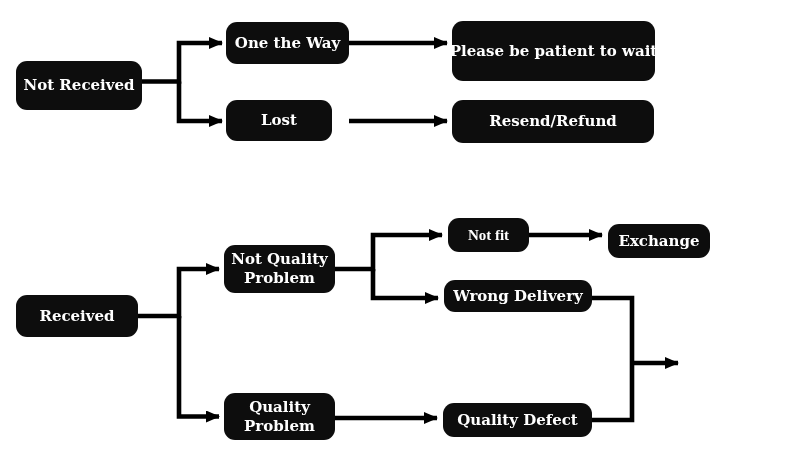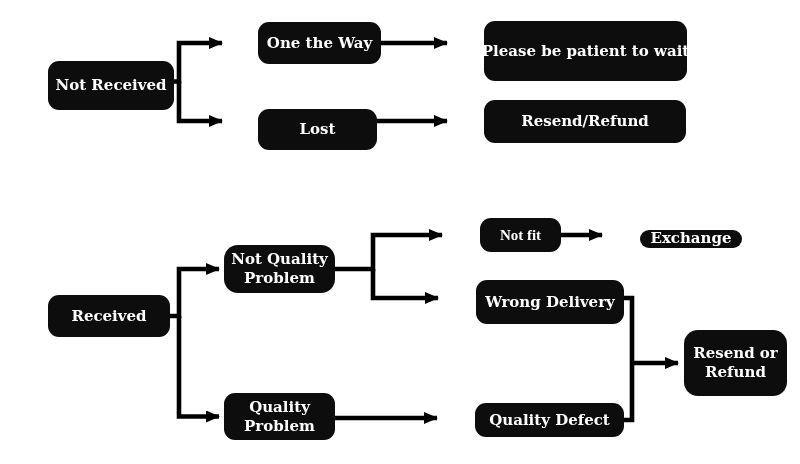--- a/index.html
+++ b/index.html
@@ -17,21 +17,21 @@
     position:absolute;z-index:2;
     background:var(--node-bg,#0d0d0d);
     color:var(--node-fg,#ffffff);
     border-radius:11px;
     display:flex;align-items:center;justify-content:center;
     text-align:center;
     font-weight:700;
     font-size:15px;line-height:1.25;
     padding:0 6px;box-sizing:border-box;
   }
-  .node.nowrap{white-space:nowrap;margin-left:32px;}
+  .node.nowrap{white-space:nowrap;}
 </style>
 </head>
 <body>
 
 <div id="canvas">
 
   <svg class="connectors" viewBox="0 0 800 464">
     <defs>
       <marker id="arrow" viewBox="0 0 14 12" refX="13" refY="6" markerWidth="14" markerHeight="12" markerUnits="userSpaceOnUse" orient="auto">
         <path d="M0,0 L14,6 L0,12 Z"></path>
@@ -58,53 +58,50 @@
   </div>
 
   <div class="node nowrap" style="left:226px;top:22px;width:123px;height:42px;">
     <span>One the Way</span>
   </div>
 
   <div class="node nowrap" style="left:452px;top:21px;width:203px;height:60px;">
     <span>Please be patient to wait</span>
   </div>
 
-  <div class="node nowrap" style="left:226px;top:109px;width:119px;height:41px;">
+  <div class="node nowrap" style="left:226px;top:100px;width:106px;height:41px;">
     <span>Lost</span>
   </div>
 
   <div class="node nowrap" style="left:16px;top:295px;width:122px;height:42px;">
     <span>Received</span>
   </div>
 
   <div class="node nowrap" style="left:452px;top:100px;width:202px;height:43px;">
     <span>Resend/Refund</span>
   </div>
 
-  <div class="node" style="left:224px;top:245px;width:111px;height:48px;border-radius:14px;">
+  <div class="node" style="left:224px;top:245px;width:111px;height:48px;">
     <span>Not Quality Problem</span>
   </div>
 
   <div class="node" style="left:224px;top:393px;width:111px;height:47px;">
     <span>Quality Problem</span>
   </div>
 
   <div class="node nowrap" style="left:448px;top:218px;width:81px;height:34px;font-family:Liberation Serif, serif;">
     <span>Not fit</span>
   </div>
 
-  <div class="node nowrap" style="left:608px;top:230px;width:102px;height:18px;align-items:flex-end;">
+  <div class="node nowrap" style="left:608px;top:224px;width:102px;height:34px;">
     <span>Exchange</span>
   </div>
 
-  <div class="node nowrap" style="left:444px;top:280px;width:148px;height:44px;">
+  <div class="node nowrap" style="left:444px;top:280px;width:148px;height:32px;">
     <span>Wrong Delivery</span>
   </div>
 
   <div class="node nowrap" style="left:443px;top:403px;width:149px;height:34px;text-align:right;">
     <span>Quality Defect</span>
   </div>
 
-  <div class="node" style="left:684px;top:330px;width:103px;height:66px;border-radius:14px;">
-    <span>Resend or Refund</span>
-  </div>
 
 </div>
 
 </body></html>

